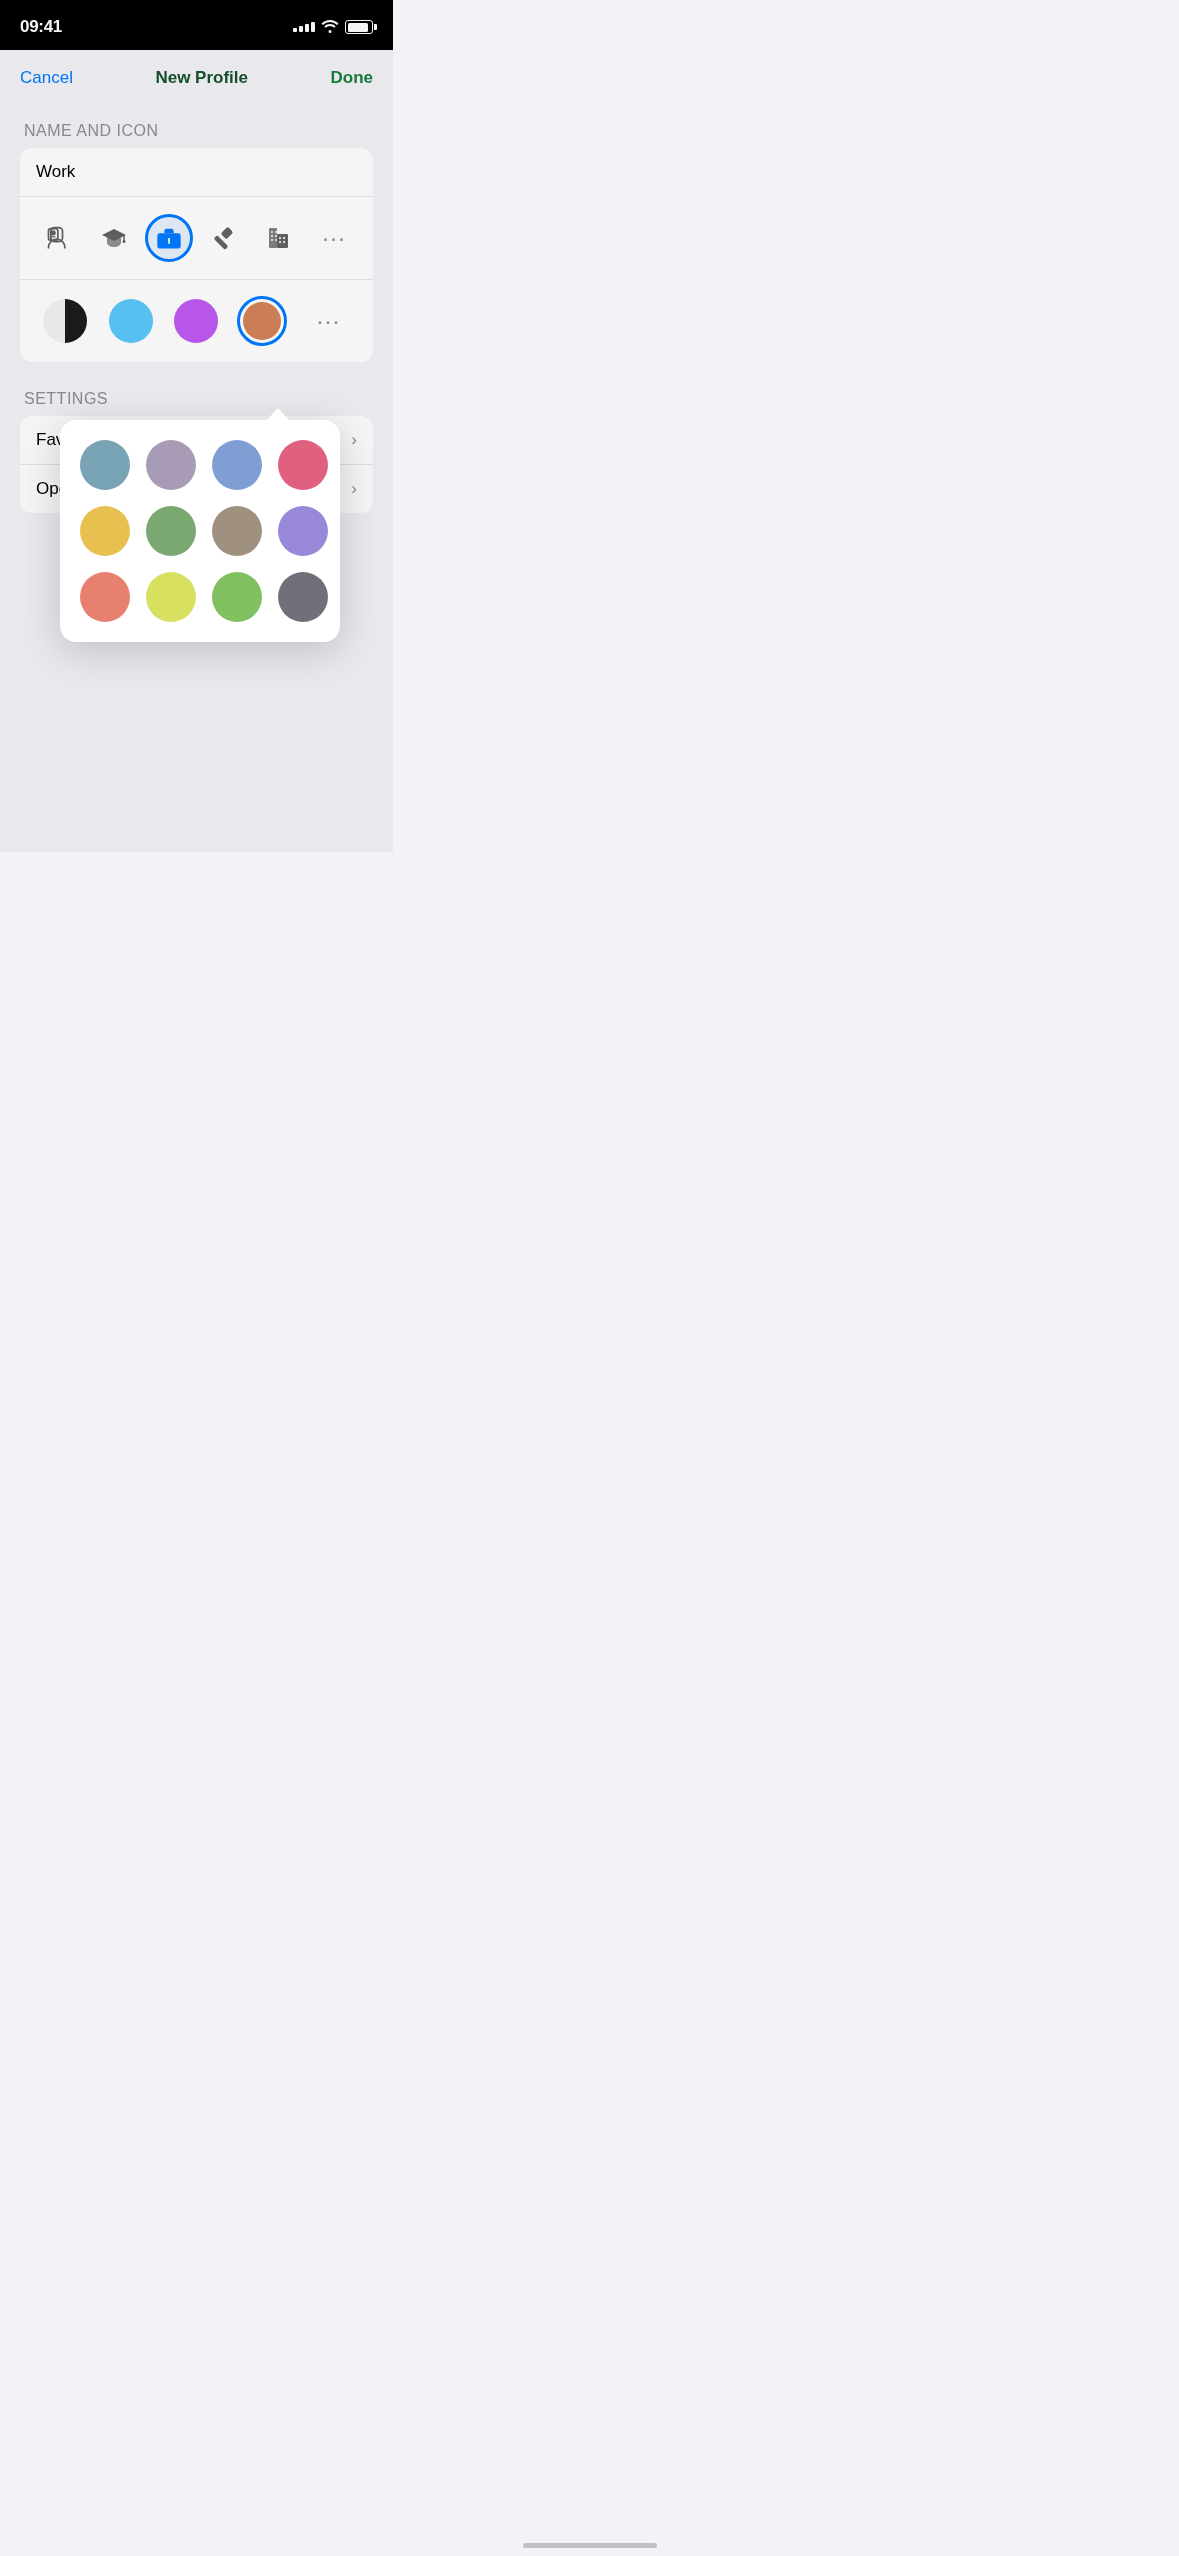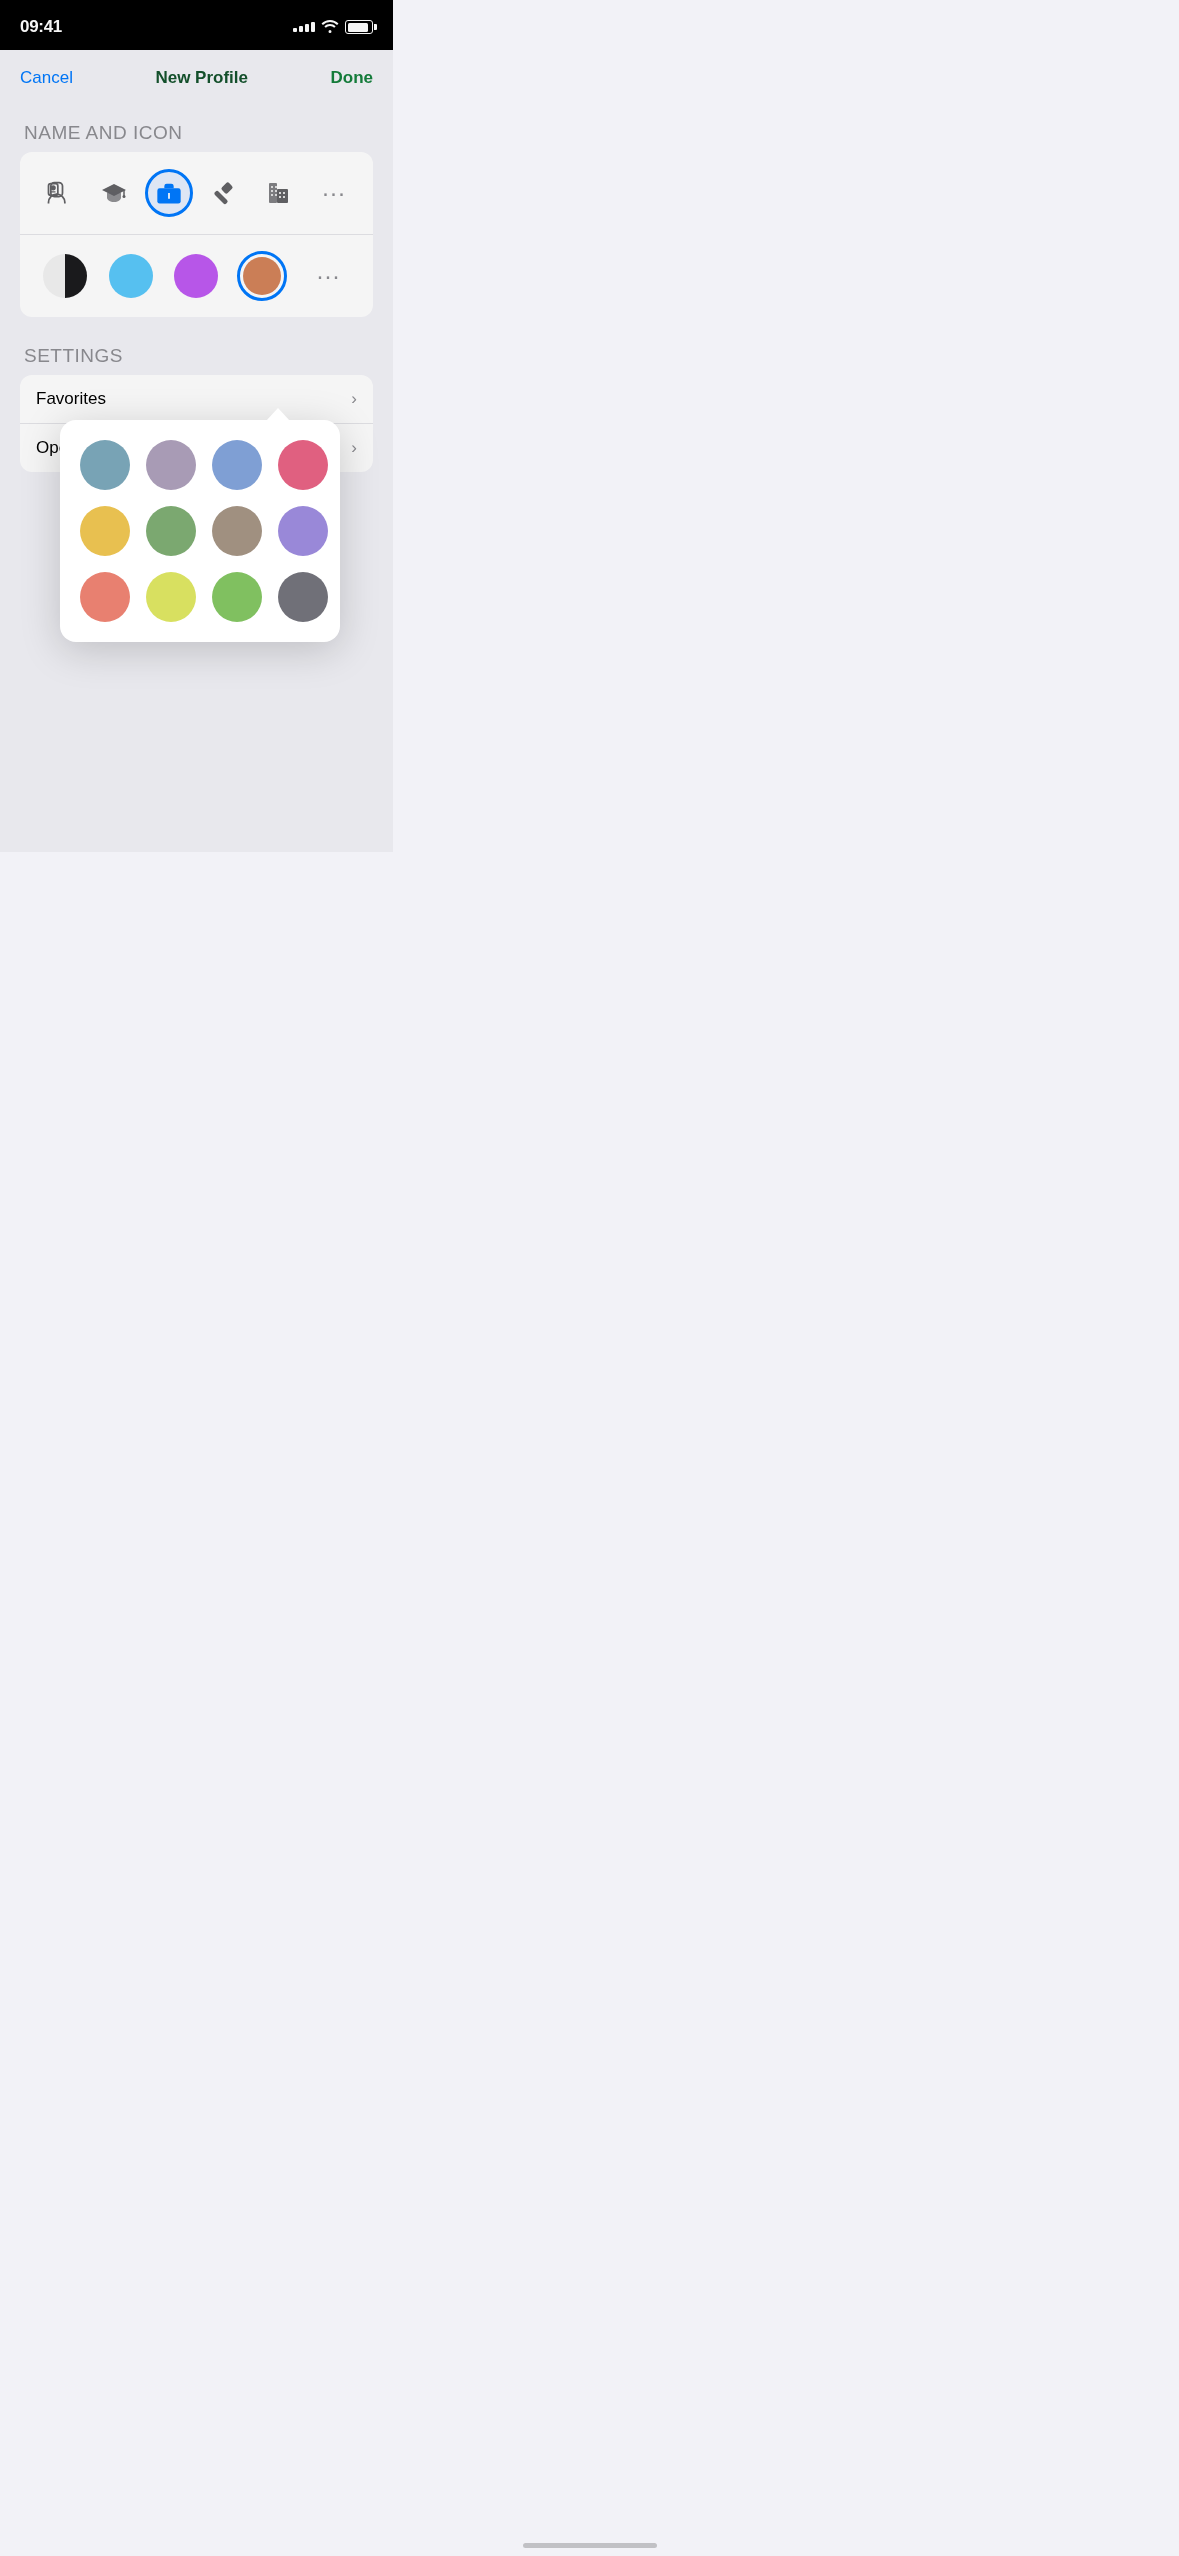--- a/index.html
+++ b/index.html
@@ -103,21 +103,21 @@
       font-weight: 600;
       cursor: pointer;
     }
 
     
     .content {
       padding: 16px 20px 0;
     }
 
     .section-label {
-      font-size: 19px;
+      font-size: 16px;
       color: #8e8e93;
       font-weight: 400;
       text-transform: uppercase;
       letter-spacing: 0.5px;
       margin-bottom: 8px;
       padding-left: 4px;
     }
 
     .card {
       background: #fff;
@@ -310,20 +310,23 @@
   <span class="nav-title">New Profile</span>
   <span class="nav-done">Done</span>
 </div>
 
 <div class="content">
 
   <div class="section-label">NAME AND ICON</div>
 
   <div class="card">
 
+    <div class="name-input-row">
+      <input type="text" class="name-input" value="Work" style="">
+    </div>
 
     <div class="icons-row">
 
       <div class="icon-item">
         <svg viewBox="0 0 24 24" fill="none" stroke="#636366" stroke-width="1.5">
           <rect x="5" y="3" width="10" height="12" rx="3" ry="3"></rect>
           <path d="M3 21v-1a7 7 0 0114 0v1"></path>
 
           <rect x="3" y="4" width="8" height="10" rx="2" fill="none" stroke="#636366" stroke-width="1.5"></rect>
           <circle cx="7" cy="7.5" r="1.5" fill="#636366"></circle>

